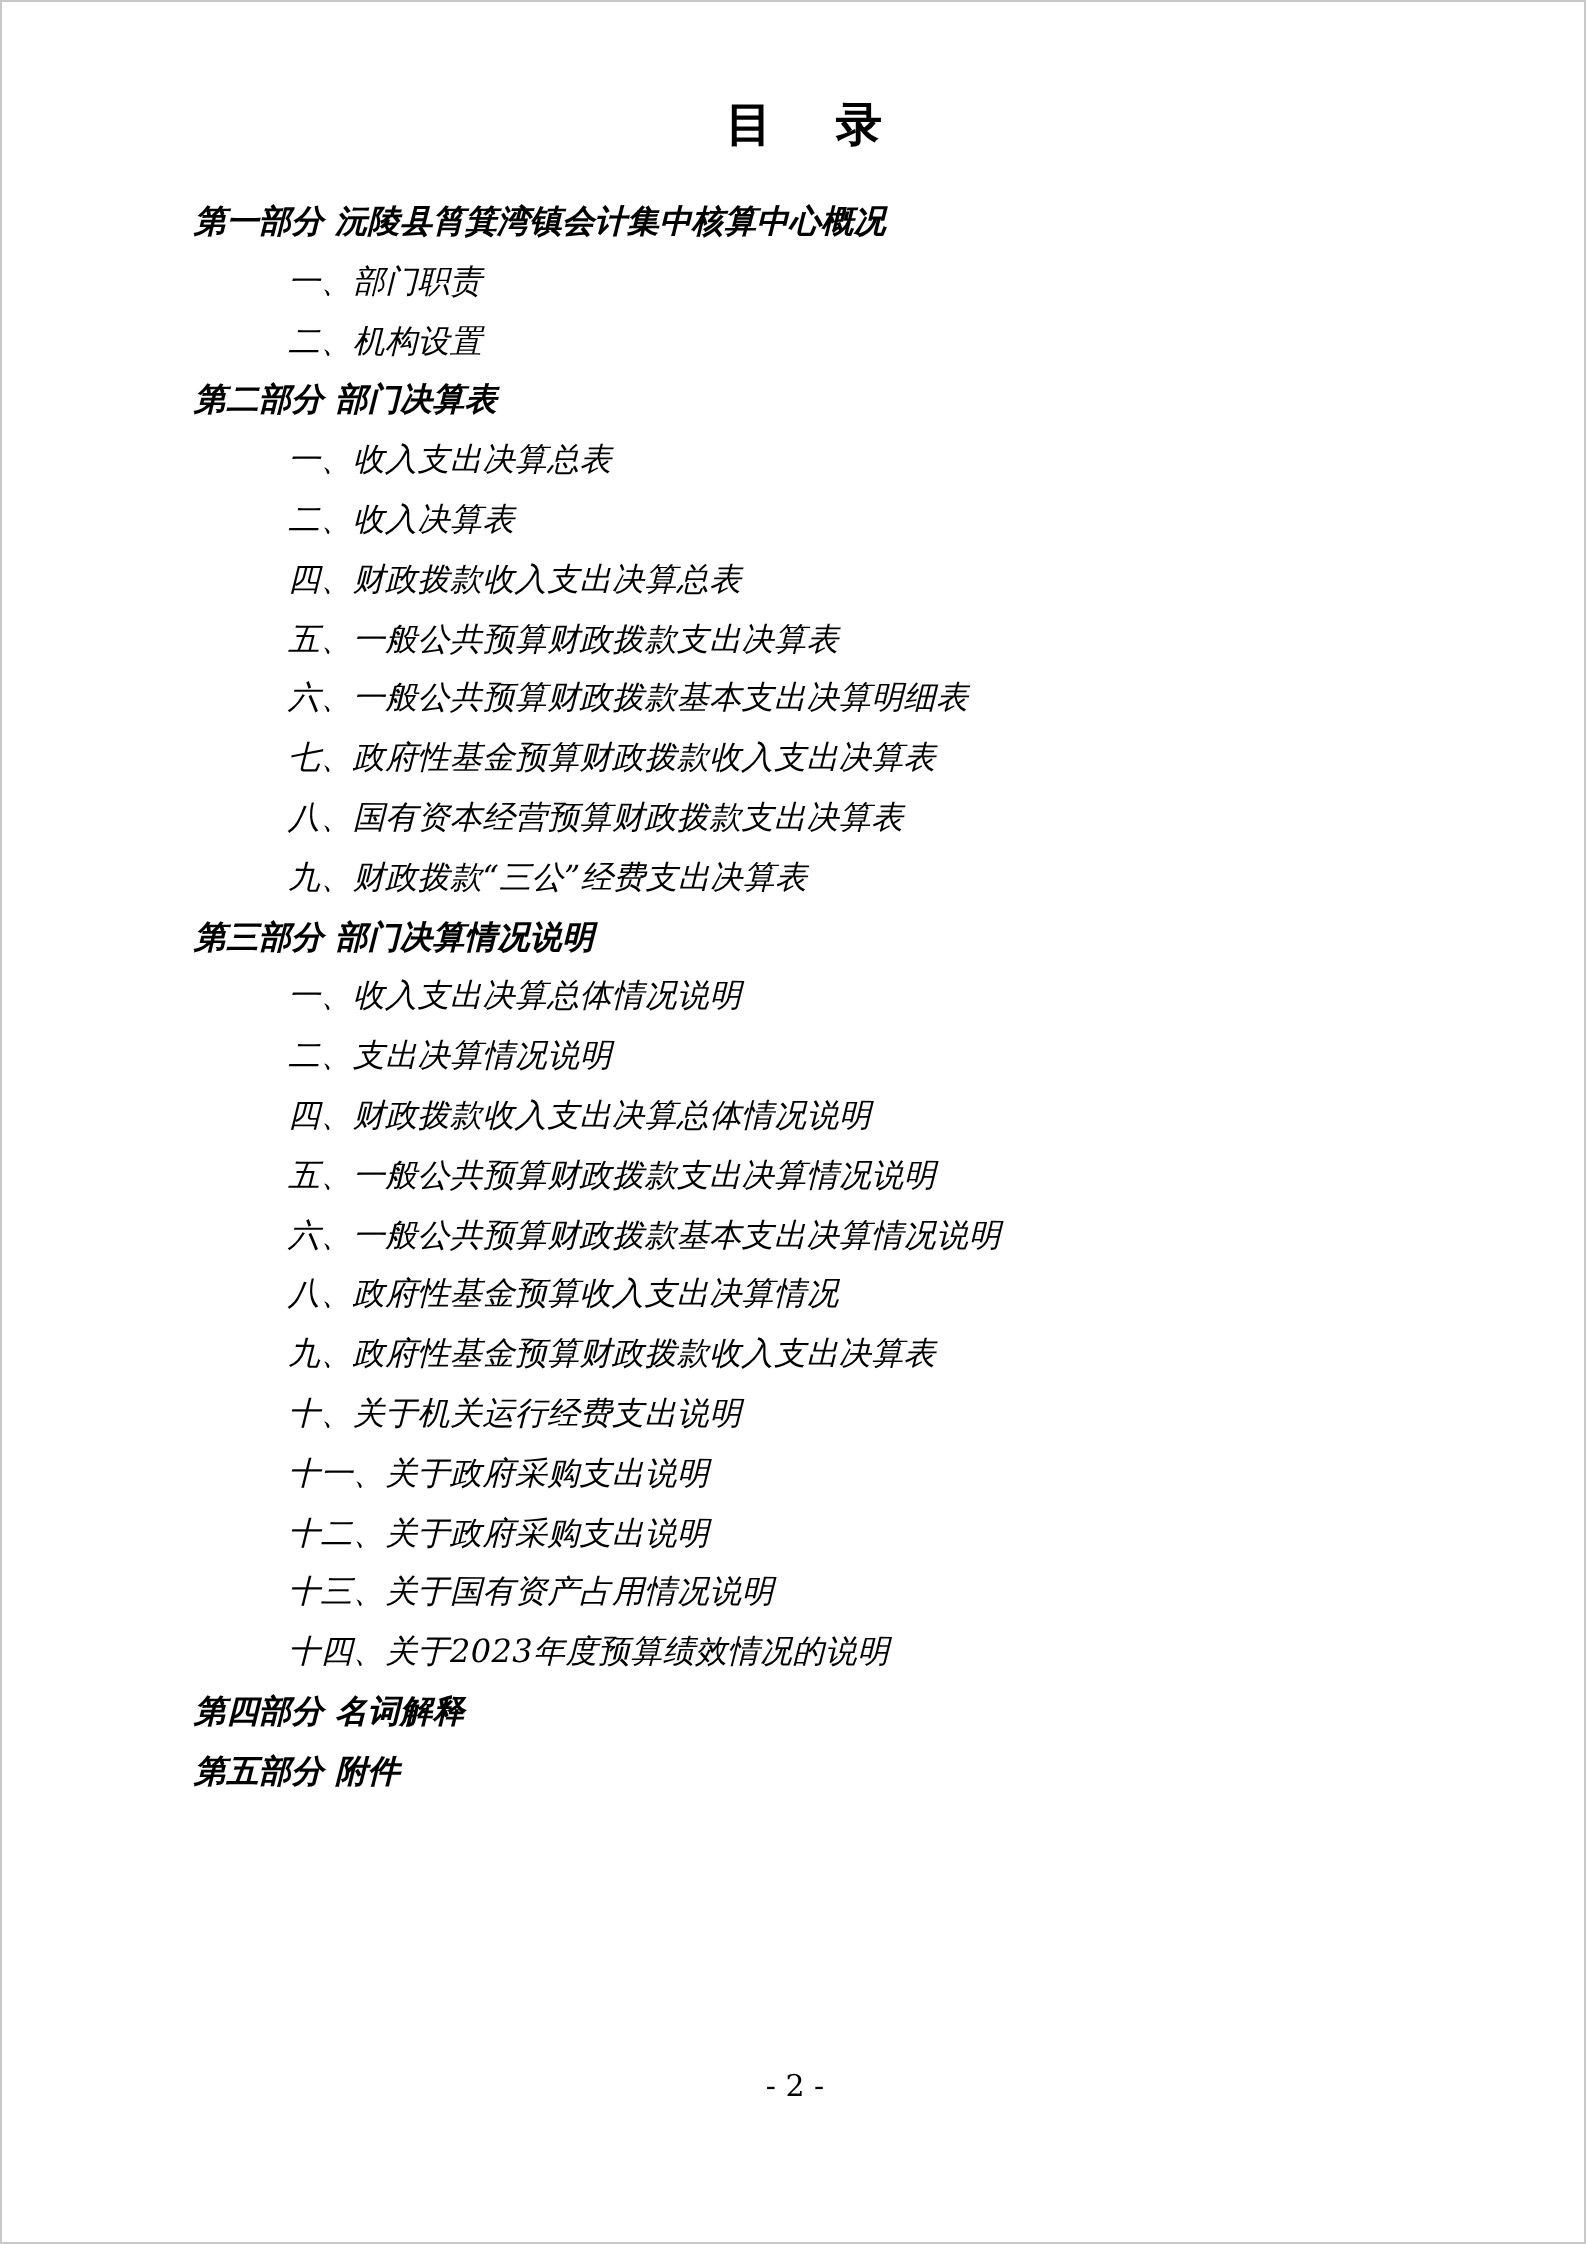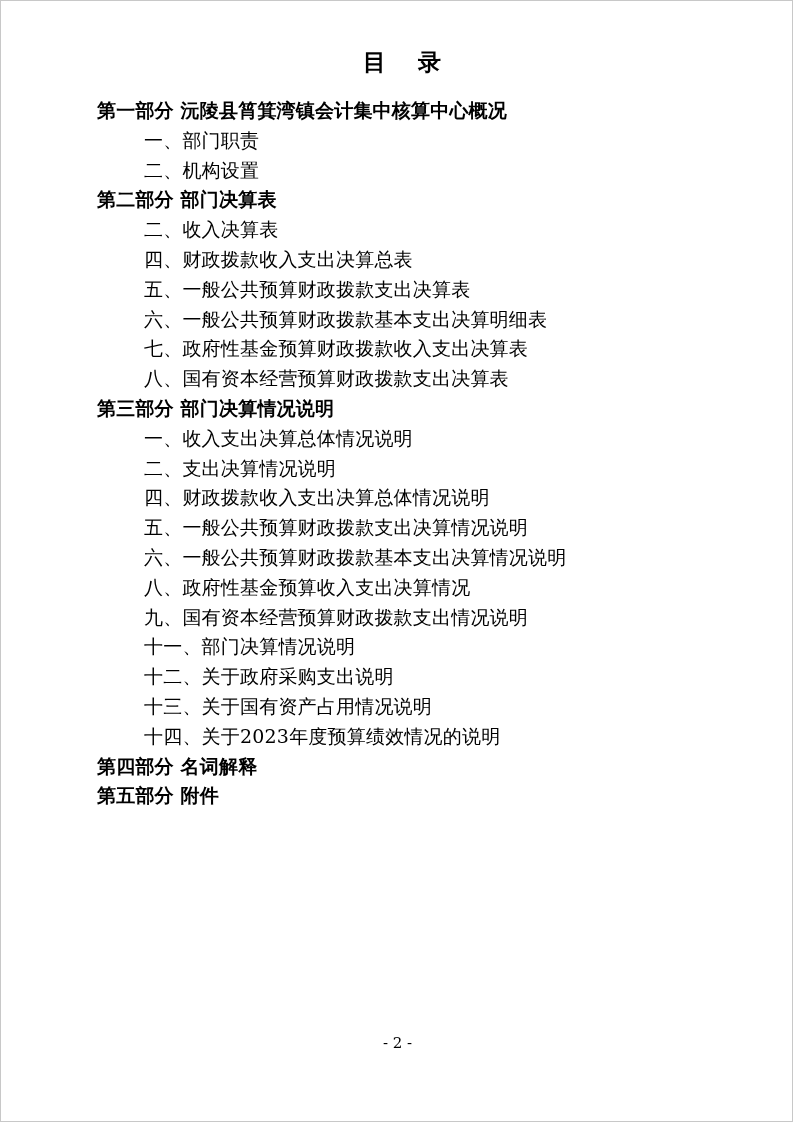--- a/index.html
+++ b/index.html
@@ -39,23 +39,24 @@
     margin: 0 0 18px 0;
     padding-left: 12px;
     font-family: "DejaVu Serif", "Liberation Serif", serif;
   }
   .toc-list {
     list-style: none;
     margin: 0;
     padding: 0;
   }
   .toc-item {
-    font-size: 19px;
+    font-size: 16px;
     line-height: 29.8px;
     white-space: nowrap;
+    font-style: italic;
   }
   .toc-item.level1 {
     font-weight: bold;
     padding-left: 0px;
     letter-spacing: 0.2px;
   }
   .toc-item.level2 {
     font-weight: normal;
     padding-left: 47px;
     letter-spacing: 0.2px;
@@ -74,35 +75,38 @@
 <body>
 
 <div class="page">
   <div class="content">
     <h1 class="doc-title">目    录</h1>
     <ul class="toc-list">
         <li class="toc-item level1">第一部分  沅陵县筲箕湾镇会计集中核算中心概况</li>
         <li class="toc-item level2">一、部门职责</li>
         <li class="toc-item level2">二、机构设置</li>
         <li class="toc-item level1">第二部分  部门决算表</li>
+        <li class="toc-item level2">一、收入支出决算总表</li>
         <li class="toc-item level2">二、收入决算表</li>
         <li class="toc-item level2">四、财政拨款收入支出决算总表</li>
         <li class="toc-item level2">五、一般公共预算财政拨款支出决算表</li>
         <li class="toc-item level2">六、一般公共预算财政拨款基本支出决算明细表</li>
         <li class="toc-item level2">七、政府性基金预算财政拨款收入支出决算表</li>
         <li class="toc-item level2">八、国有资本经营预算财政拨款支出决算表</li>
+        <li class="toc-item level2">九、财政拨款“三公”经费支出决算表</li>
         <li class="toc-item level1">第三部分  部门决算情况说明</li>
         <li class="toc-item level2">一、收入支出决算总体情况说明</li>
         <li class="toc-item level2">二、支出决算情况说明</li>
         <li class="toc-item level2">四、财政拨款收入支出决算总体情况说明</li>
         <li class="toc-item level2">五、一般公共预算财政拨款支出决算情况说明</li>
         <li class="toc-item level2">六、一般公共预算财政拨款基本支出决算情况说明</li>
         <li class="toc-item level2">八、政府性基金预算收入支出决算情况</li>
-        <li class="toc-item level2">九、国有资本经营预算财政拨款支出情况说明</li>
-        <li class="toc-item level2">十一、部门决算情况说明</li>
+        <li class="toc-item level2">九、政府性基金预算财政拨款收入支出决算表</li>
+        <li class="toc-item level2">十、关于机关运行经费支出说明</li>
+        <li class="toc-item level2">十一、关于政府采购支出说明</li>
         <li class="toc-item level2">十二、关于政府采购支出说明</li>
         <li class="toc-item level2">十三、关于国有资产占用情况说明</li>
         <li class="toc-item level2">十四、关于2023年度预算绩效情况的说明</li>
         <li class="toc-item level1">第四部分  名词解释</li>
         <li class="toc-item level1">第五部分  附件</li>
       </ul>
   </div>
   <div class="page-number">- 2 -</div>
 </div>
 

